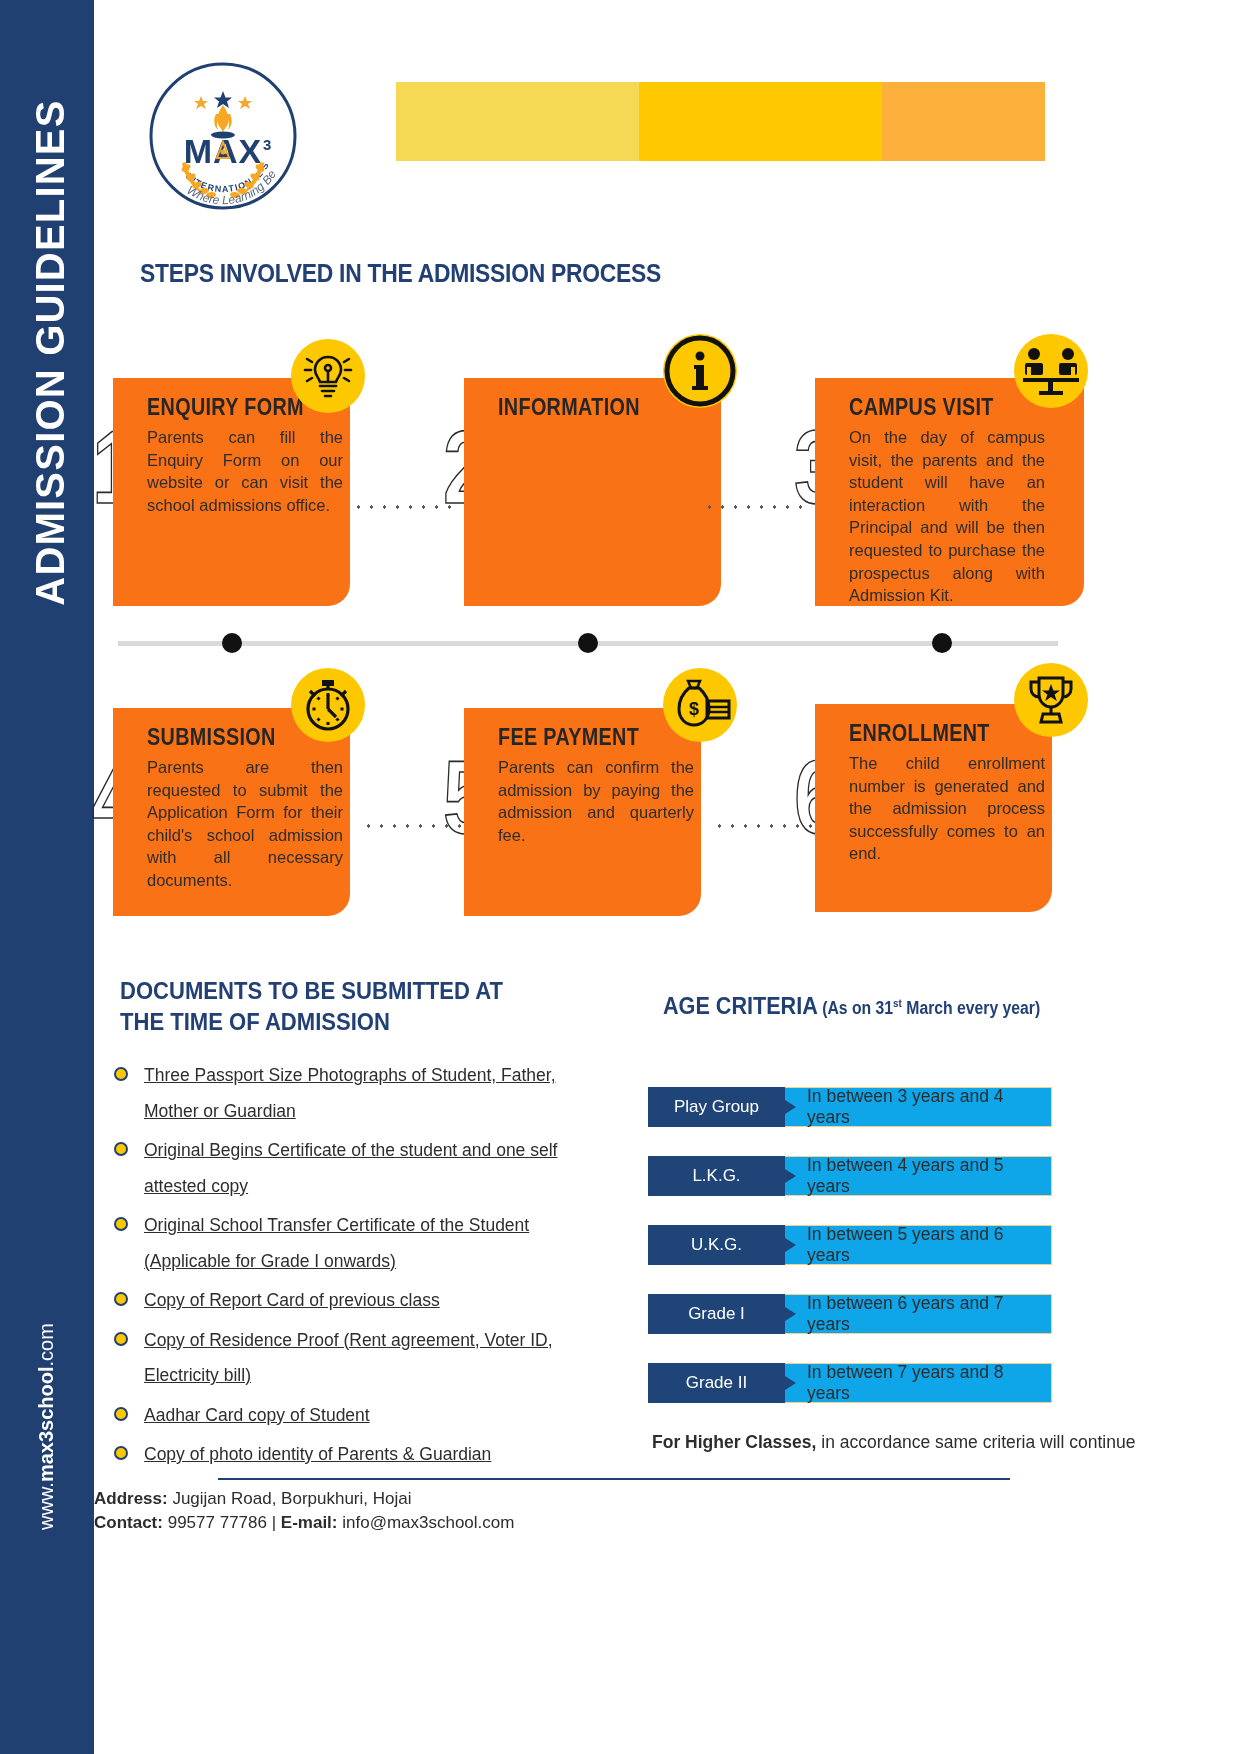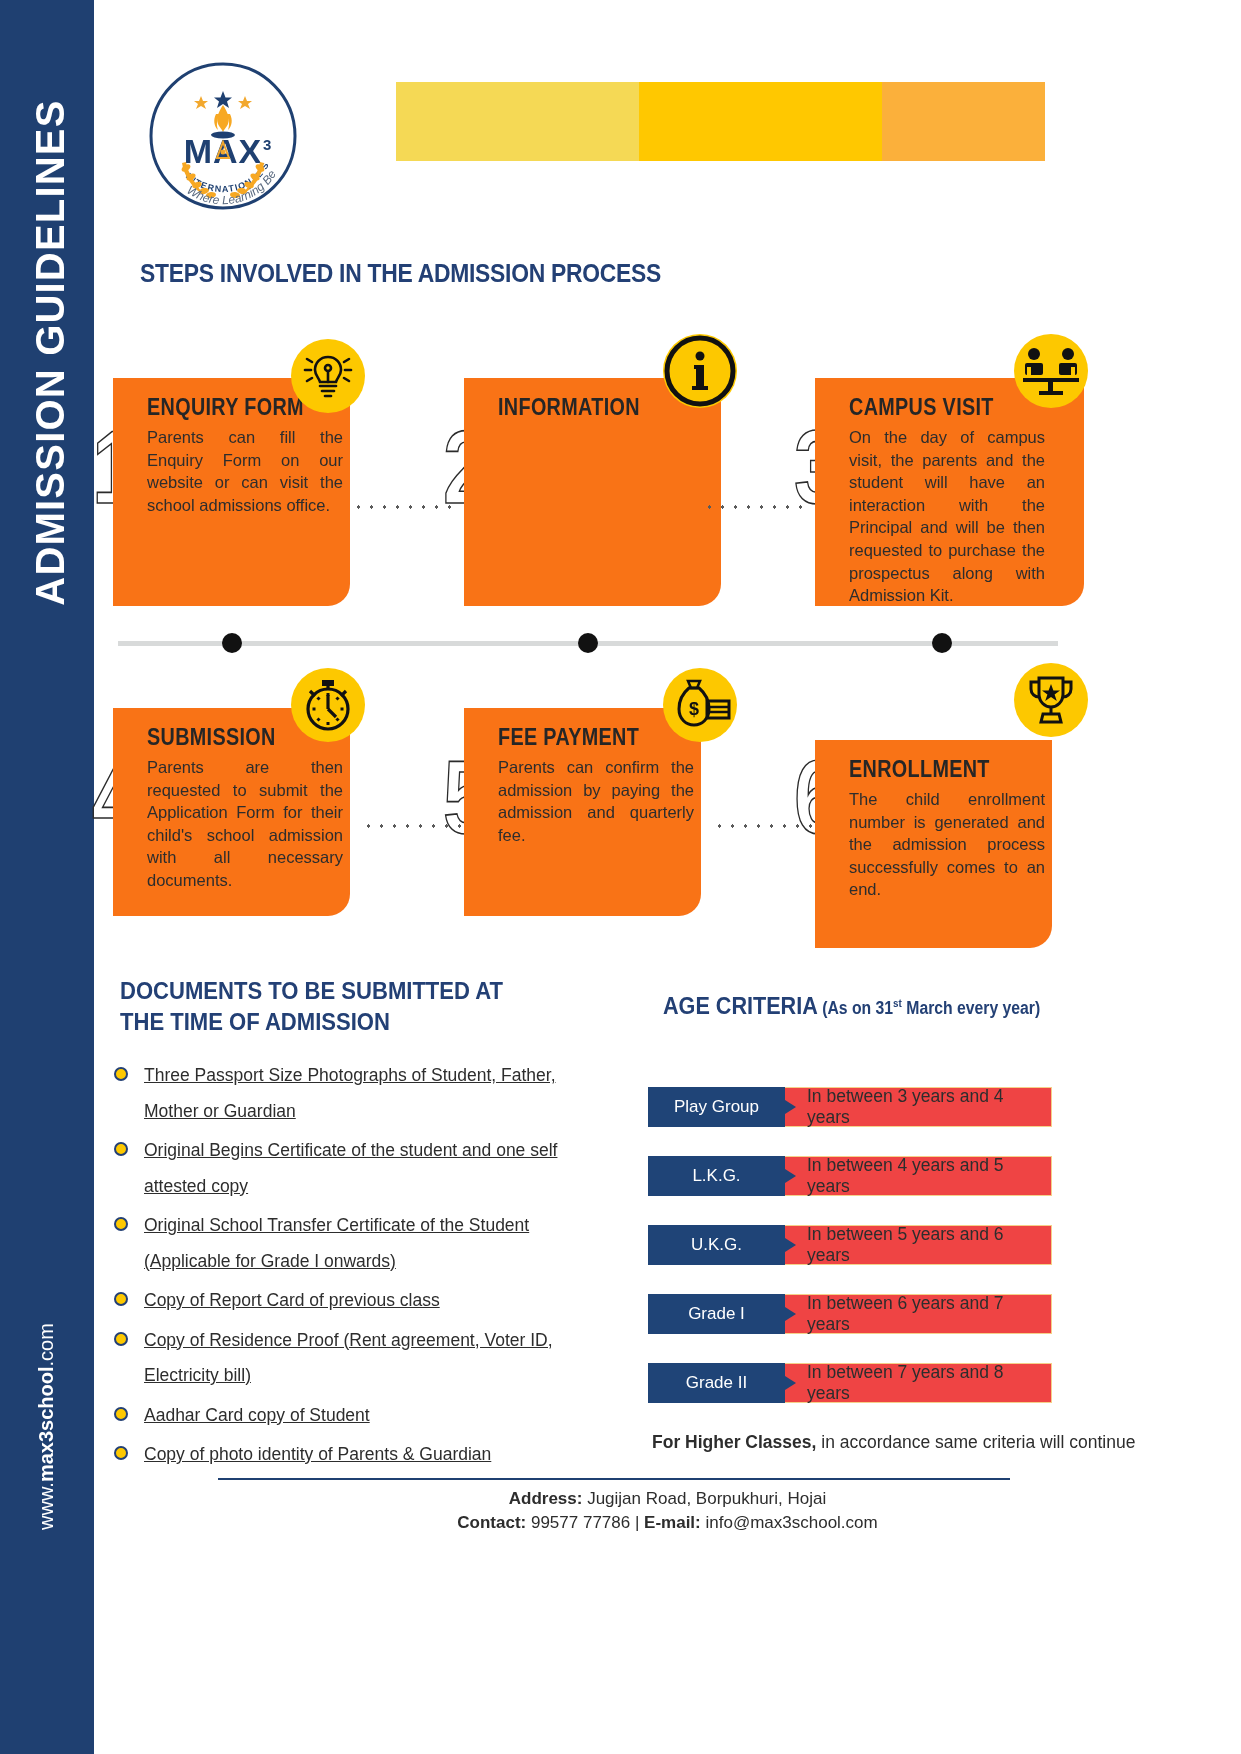--- a/index.html
+++ b/index.html
@@ -117,33 +117,33 @@
     background:#1f4477;color:#fff;font-size:17px;
     display:flex;align-items:center;justify-content:center;z-index:2;
   }
   .agearrow{
     position:absolute;left:137px;top:13px;width:0;height:0;z-index:3;
     border-top:7px solid transparent;border-bottom:7px solid transparent;
     border-left:11px solid #1f4477;
   }
   .agevalue{
     position:absolute;left:0;top:0;width:404px;height:40px;box-sizing:border-box;
-    border:1.5px solid #f5d089;background:#ef4444;
+    border:1.5px solid #f5d089;background:#0ea5e9;
     display:flex;align-items:center;padding-left:158px;
     font-size:17.5px;color:#2d2d2d;z-index:1;
   }
   .agenote{
     position:absolute;left:652px;top:1432px;font-size:17.5px;color:#2d2d2d;
   }
   .agenote b{font-weight:bold;}
 
   
   .footsep{position:absolute;left:218px;top:1478px;width:792px;height:2px;background:#1f4071;}
   .footer{
-    position:absolute;left:94px;top:1487px;width:1147px;text-align:center;
+    position:absolute;left:94px;top:1487px;width:1147px;
     font-size:17px;line-height:24px;color:#2d2d2d;
   }
   .footer b{font-weight:bold;}
 </style>
 </head>
 <body>
 
 <div class="page">
 
   <div class="sidebar">
@@ -315,21 +315,21 @@
         <text x="25" y="39" text-anchor="middle" font-family="'Liberation Sans',sans-serif" font-size="18" font-weight="bold" fill="#111">$</text>
         <rect x="38" y="25" width="22" height="17" fill="none" stroke="#111" stroke-width="3"></rect>
         <line x1="38" y1="31" x2="60" y2="31" stroke="#111" stroke-width="2.5"></line>
         <line x1="38" y1="36" x2="60" y2="36" stroke="#111" stroke-width="2.5"></line>
       </g>
     </svg>
   </div>
   <div class="dots" style="left:713px;top:824px;width:100px;"></div>
 
   <div class="stepnum" style="left:794px;top:745px;">6</div>
-  <div class="card" style="left:815px;top:740px;height:208px;">
+  <div class="card" style="left:815px;top:704px;height:208px;">
     <div class="card-title">ENROLLMENT</div>
     <div class="card-body">The child enrollment number is generated and the admission process successfully comes to an end.</div>
   </div>
   <div class="iconcircle" style="left:1014px;top:663px;">
     <svg width="56" height="56" viewBox="0 0 56 56">
       <g stroke="#111" stroke-width="3" fill="none">
         <path d="M16 6 L40 6 L40 22 C40 30 34 35 28 35 C22 35 16 30 16 22 Z"></path>
         <path d="M16 10 L8 10 L8 17 C8 22 12 25 16 25"></path>
         <path d="M40 10 L48 10 L48 17 C48 22 44 25 40 25"></path>
         <line x1="28" y1="35" x2="28" y2="42"></line>

